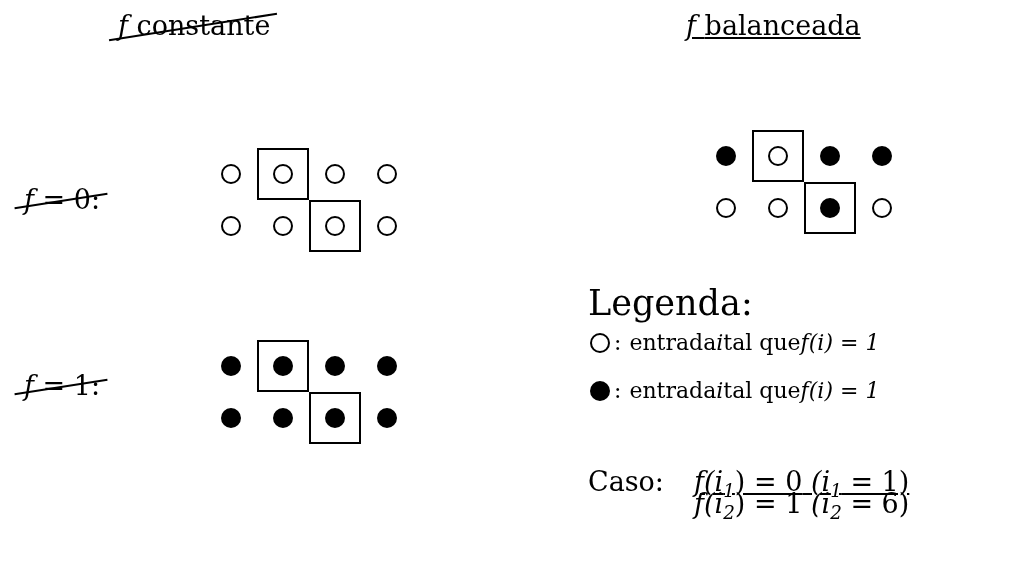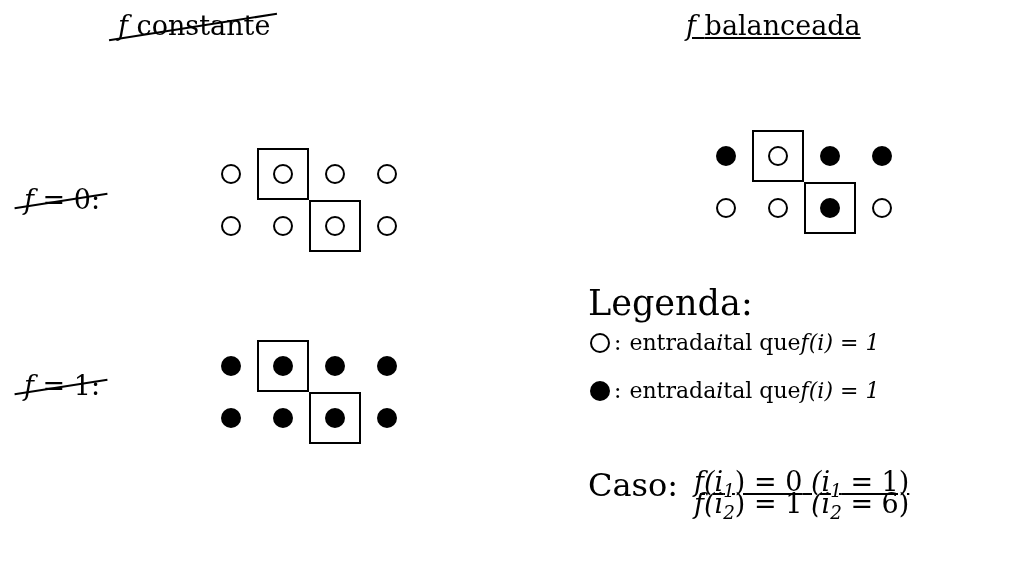--- a/index.html
+++ b/index.html
@@ -84,21 +84,21 @@
     border-radius: 50%;
     box-sizing: border-box;
     display: inline-block;
     margin-right: 4px;
     flex: 0 0 auto;
   }
   .legend-marker.open   { border: 2.5px solid #000; background: #fff; }
   .legend-marker.filled { background: #000; border: 2.5px solid #000; }
   .legend-colon { font-size: 22px; margin-right: 8px; }
 
-  .caso-title { font-size: 32px; }
+  .caso-title { font-size: 27px; }
   .caso-line { font-size: 27px; white-space: nowrap; }
   sub { font-size: 0.68em; }
 </style>
 </head>
 <body>
 
 <div class="abs heading" style="left:118px; top:10px;">
   <span class="crossed">
     <span class="it">f</span>
     <span>constante</span>

